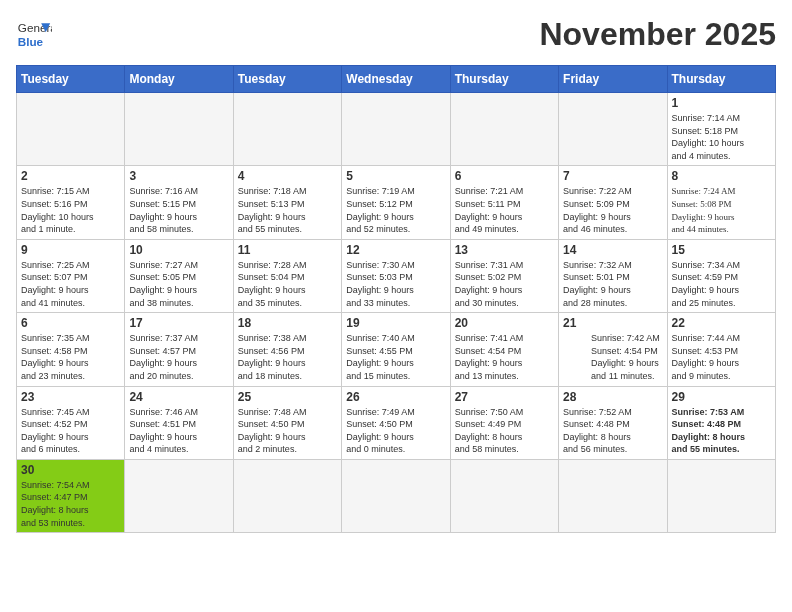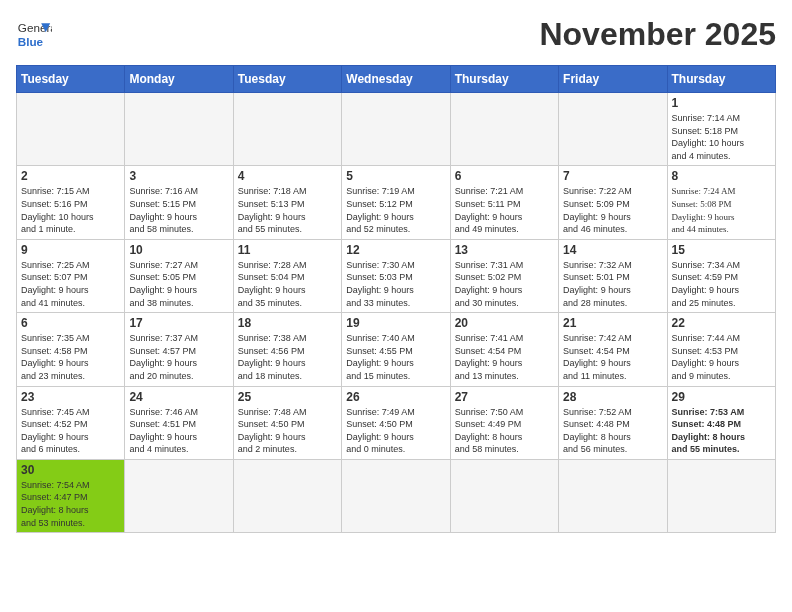--- a/index.html
+++ b/index.html
@@ -260,21 +260,21 @@
         </td>
         <td>
           <span class="day-number">20</span>
           <div class="day-info" style="white-space: pre-line;">Sunrise: 7:41 AM
 Sunset: 4:54 PM
 Daylight: 9 hours
 and 13 minutes.</div>
         </td>
         <td>
           <span class="day-number">21</span>
-          <div class="day-info" style="white-space: pre-line;">Sunrise: 7:42 AM
+          <div class="day-info" style="white-space: pre-line; margin-left: 28px;">Sunrise: 7:42 AM
 Sunset: 4:54 PM
 Daylight: 9 hours
 and 11 minutes.</div>
         </td>
         <td>
           <span class="day-number">22</span>
           <div class="day-info" style="white-space: pre-line;">Sunrise: 7:44 AM
 Sunset: 4:53 PM
 Daylight: 9 hours
 and 9 minutes.</div>

